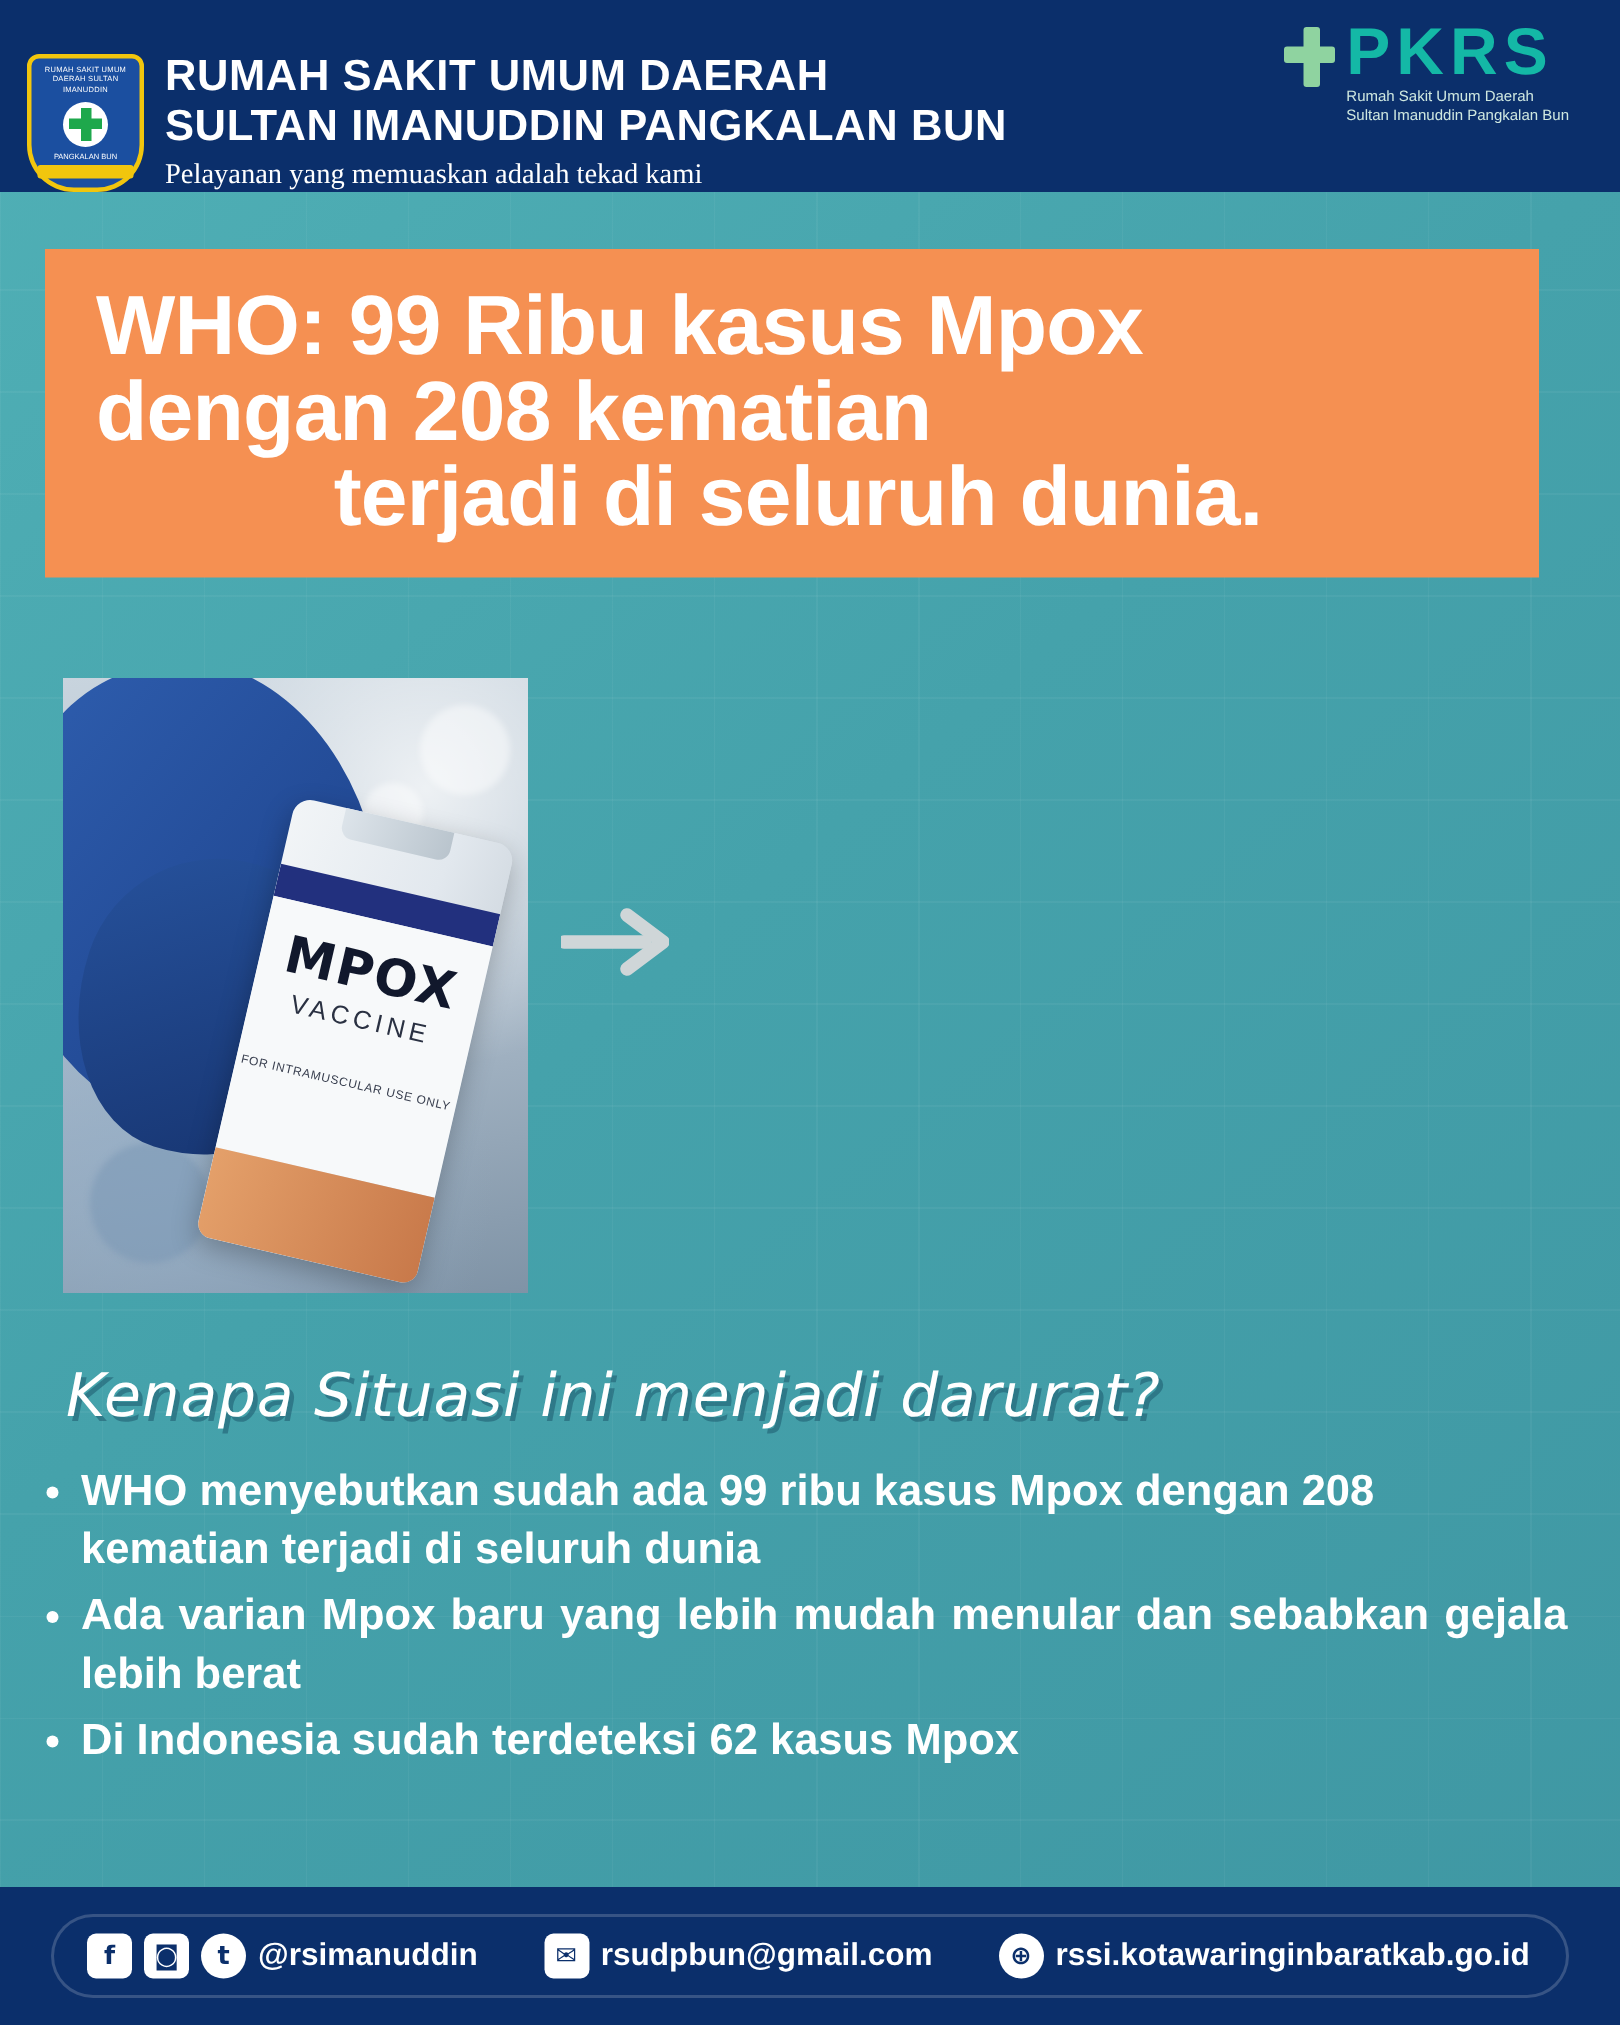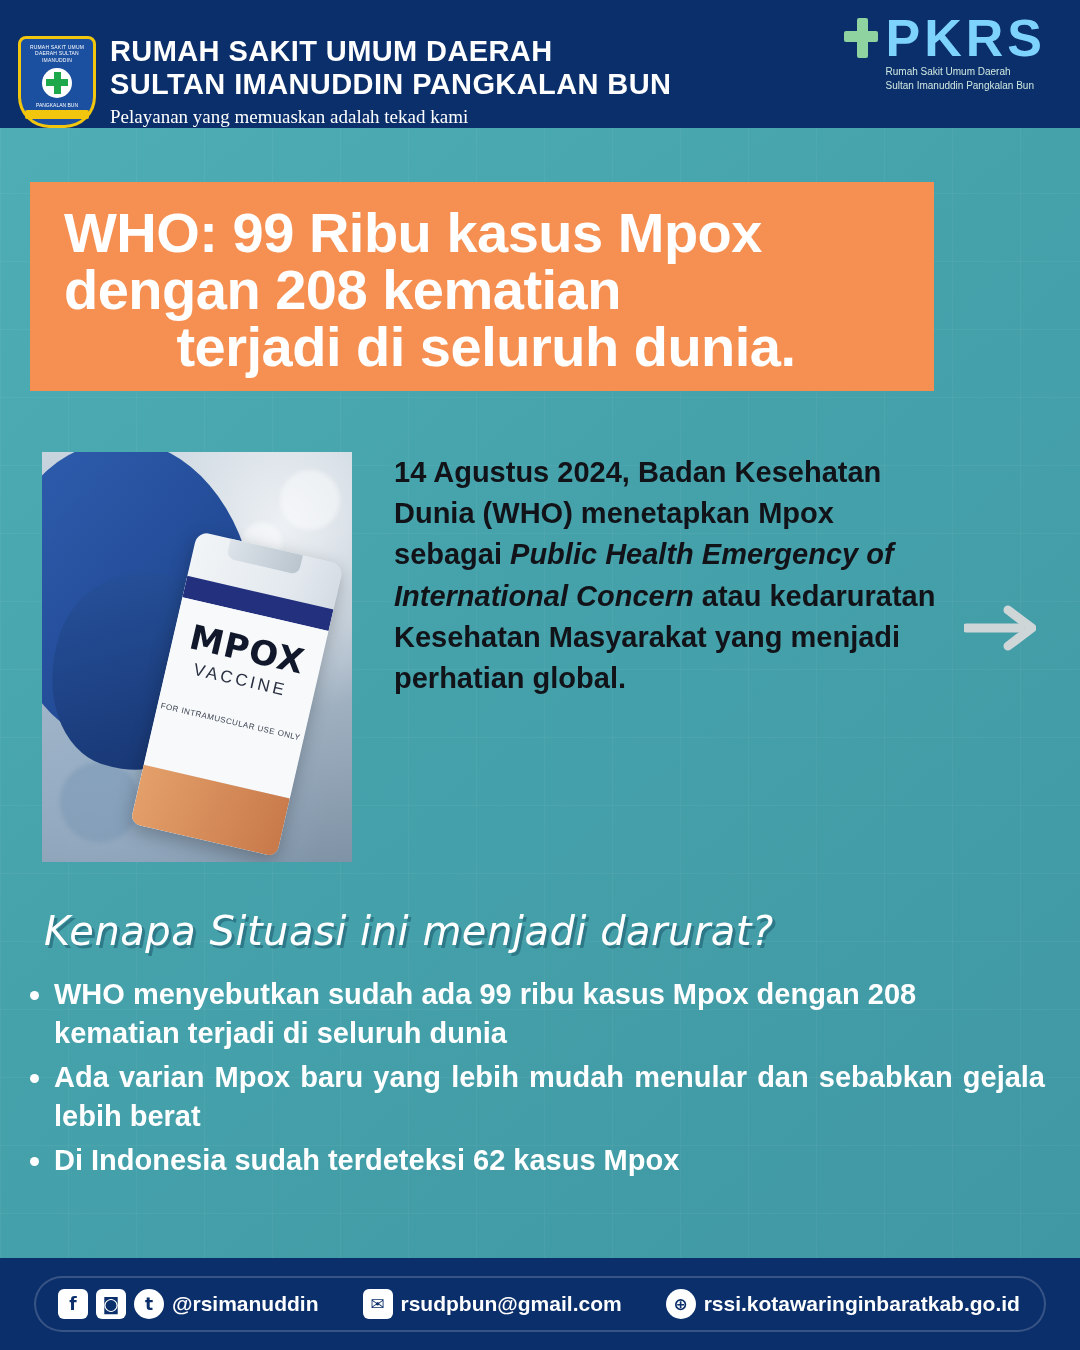--- a/index.html
+++ b/index.html
@@ -81,33 +81,33 @@
   }
   .pkrs .pcross {
     position: relative; width: 34px; height: 40px; margin-right: 8px; margin-top: 4px;
   }
   .pkrs .pcross span {
     position: absolute; background: #8fd3a0; border-radius: 2px;
   }
   .pkrs .pcross .v { left: 13px; top: 0; width: 11px; height: 40px; }
   .pkrs .pcross .h { left: 0; top: 13px; width: 34px; height: 11px; }
   .pkrs .ptext .pbig {
-    color: #7dd3fc; font-size: 52px; font-weight: bold; letter-spacing: 4px; line-height: .95;
+    color: #14b8a6; font-size: 44px; font-weight: bold; letter-spacing: 4px; line-height: .95;
   }
   .pkrs .ptext .psmall {
     color: #cfe8e0; font-size: 10px; line-height: 1.35; margin-top: 2px;
   }
 
   
   .banner {
     position: absolute;
-    left: 30px; top: 182px;
-    width: 904px;
+    left: 30px; top: 166px;
+    width: 996px;
     background: #f59052;
-    padding: 22px 26px 16px 34px;
+    padding: 22px 26px 26px 34px;
   }
   .banner .hl {
     color: #ffffff;
     font-size: 56px;
     font-weight: bold;
     line-height: 1.02;
     letter-spacing: -0.5px;
   }
   .banner .hl .l2 { display:block; }
   .banner .hl .l3 { display:block;text-align:center; }
@@ -320,23 +320,20 @@
         <div class="stripe"></div>
         <div class="label">
           <div class="t1">MPOX</div>
           <div class="t2">VACCINE</div>
           <div class="t3">FOR INTRAMUSCULAR USE ONLY</div>
         </div>
         <div class="bottom"></div>
       </div>
     </div>
 
-    <div class="bodytext">
-      <span>14 Agustus 2024, Badan Kesehatan Dunia (WHO) menetapkan Mpox sebagai </span><i>Public Health Emergency of International Concern</i><span> atau kedaruratan Kesehatan Masyarakat yang menjadi perhatian global.</span>
-    </div>
 
     <div class="arrow">
       <svg width="72" height="52" viewBox="0 0 72 52" aria-hidden="true">
         <path d="M2 26 H56" stroke="#cfd6d8" stroke-width="9" stroke-linecap="round" fill="none"></path>
         <path d="M44 8 L68 26 L44 44" stroke="#cfd6d8" stroke-width="9" stroke-linecap="round" stroke-linejoin="round" fill="none"></path>
       </svg>
     </div>
   </div>
 
   <div class="sectitle">Kenapa Situasi ini menjadi darurat?</div>

